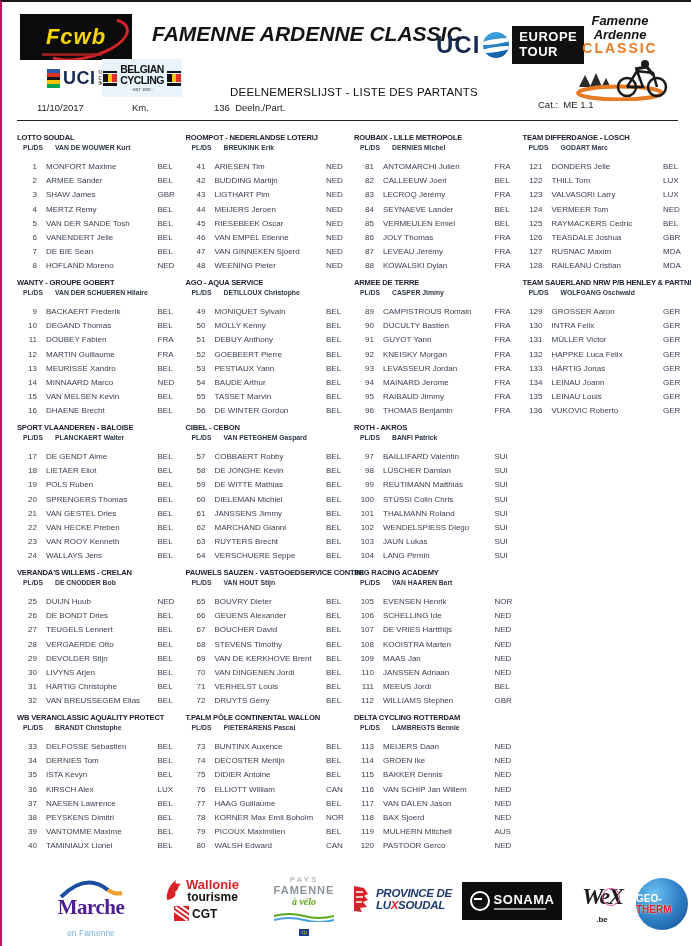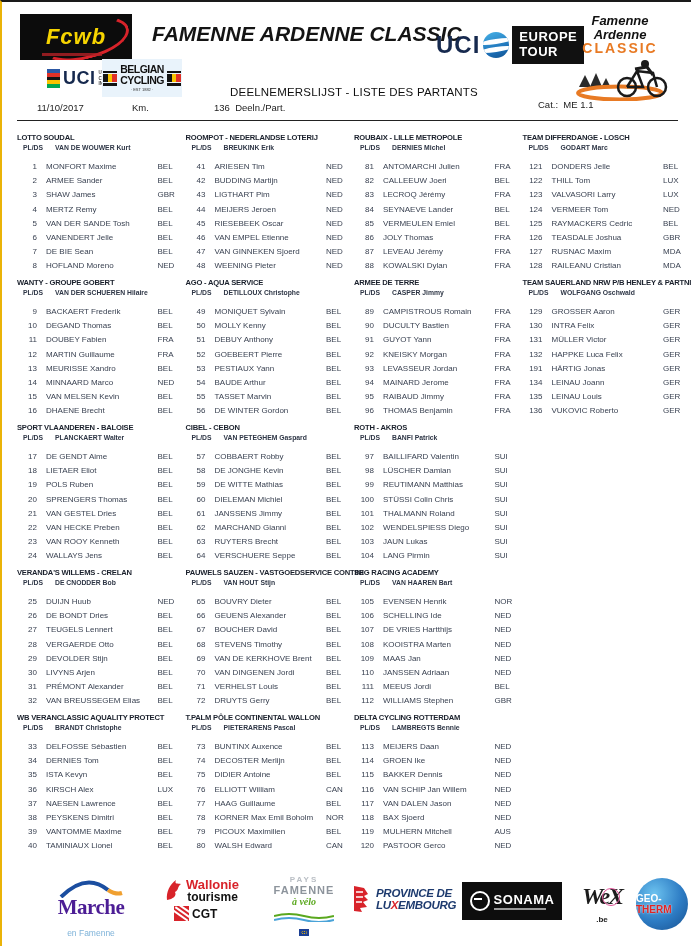--- a/index.html
+++ b/index.html
@@ -1,17 +1,17 @@
 <!DOCTYPE html>
 <html><head>
 <meta charset="utf-8">
 <style>
   html,body{margin:0;padding:0;background:#fff;}
   .page{position:relative;width:691px;height:946px;background:#fff;overflow:hidden;
-        border-left:2px solid #eab308;border-top:2px solid #1a1a1a;box-sizing:border-box;
+        border-left:2px solid #be185d;border-top:2px solid #1a1a1a;box-sizing:border-box;
         font-family:"Liberation Sans",sans-serif;}
 
   
   .header{position:absolute;left:0;top:0;width:100%;height:127px;}
   .fcwb{position:absolute;left:18px;top:12px;width:112px;height:46px;background:#0c0c0c;
         display:flex;align-items:center;justify-content:center;overflow:hidden;}
   .fcwb-text{font:italic bold 22px "Liberation Sans",sans-serif;color:#f6d400;z-index:2;letter-spacing:1px;}
   .fcwb-swoosh{position:absolute;right:2px;top:5px;width:84px;height:34px;border:3px solid #d8232a;
         border-radius:50%;border-left-color:transparent;border-top-color:transparent;transform:rotate(-14deg);}
   .fcwb-sub{position:absolute;left:22px;bottom:4px;width:60px;height:3px;background:#b32025;opacity:.8;}
@@ -397,21 +397,21 @@
               <span class="rname">DEVOLDER Stijn</span>
               <span class="cc">BEL</span>
             </div>
             <div class="rider">
               <span class="num">30</span>
               <span class="rname">LIVYNS Arjen</span>
               <span class="cc">BEL</span>
             </div>
             <div class="rider">
               <span class="num">31</span>
-              <span class="rname">PRÉMONT Alexander</span>
+              <span class="rname">HÄRTIG Christophe</span>
               <span class="cc">BEL</span>
             </div>
             <div class="rider">
               <span class="num">32</span>
               <span class="rname">VAN BREUSSEGEM Elias</span>
               <span class="cc">BEL</span>
             </div>
           </div>
     </div>
 
@@ -1039,21 +1039,21 @@
               <span class="num">131</span>
               <span class="rname">MÜLLER Victor</span>
               <span class="cc">GER</span>
             </div>
             <div class="rider">
               <span class="num">132</span>
               <span class="rname">HAPPKE Luca Felix</span>
               <span class="cc">GER</span>
             </div>
             <div class="rider">
-              <span class="num">191</span>
+              <span class="num">133</span>
               <span class="rname">HÄRTIG Jonas</span>
               <span class="cc">GER</span>
             </div>
             <div class="rider">
               <span class="num">134</span>
               <span class="rname">LEINAU Joann</span>
               <span class="cc">GER</span>
             </div>
             <div class="rider">
               <span class="num">135</span>
@@ -1108,21 +1108,21 @@
       <div class="fv-eu"></div>
     </div>
 
     <div class="logo lg-lux">
       <svg width="22" height="30" viewBox="0 0 22 30">
         <path d="M4,2 L14,4 L18,10 L14,12 L18,16 L13,18 L17,23 L10,24 L12,28 L4,27 Z" fill="#d8232a"></path>
         <path d="M6,8 H13 M6,13 H13 M6,18 H12" stroke="#fff" stroke-width="1.5"></path>
       </svg>
       <div class="lux-txt">
         <div>PROVINCE DE</div>
-        <div><span>LU</span><span class="lux-x">X</span><span>EMBOURG</span></div>
+        <div><span>LU</span><span class="lux-x">X</span><span>SOUDAL</span></div>
       </div>
     </div>
 
     <div class="logo lg-sonama">
       <span class="son-ring"></span>
       <span>
         <div class="son-txt">SONAMA</div>
         <div class="son-sub"></div>
       </span>
     </div>

